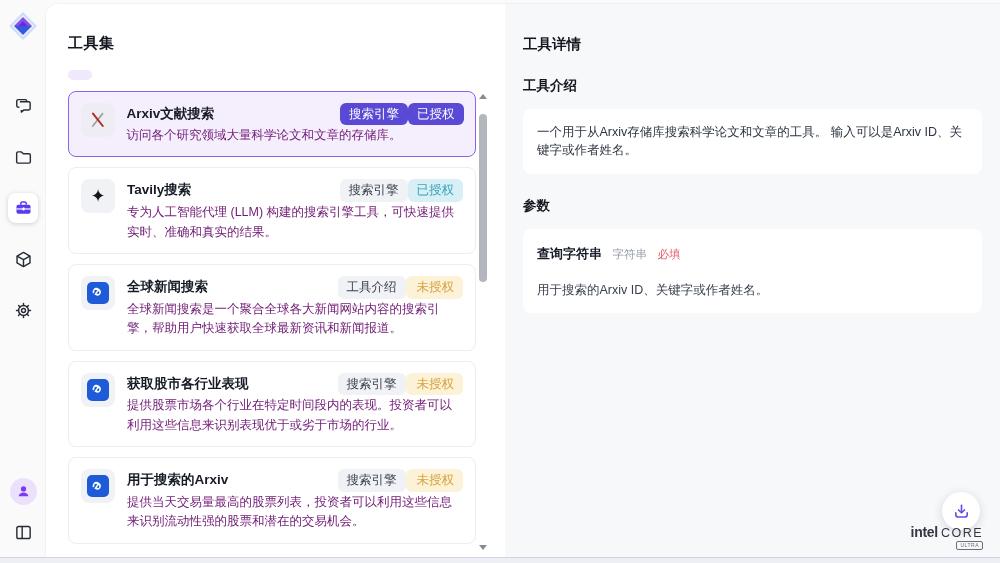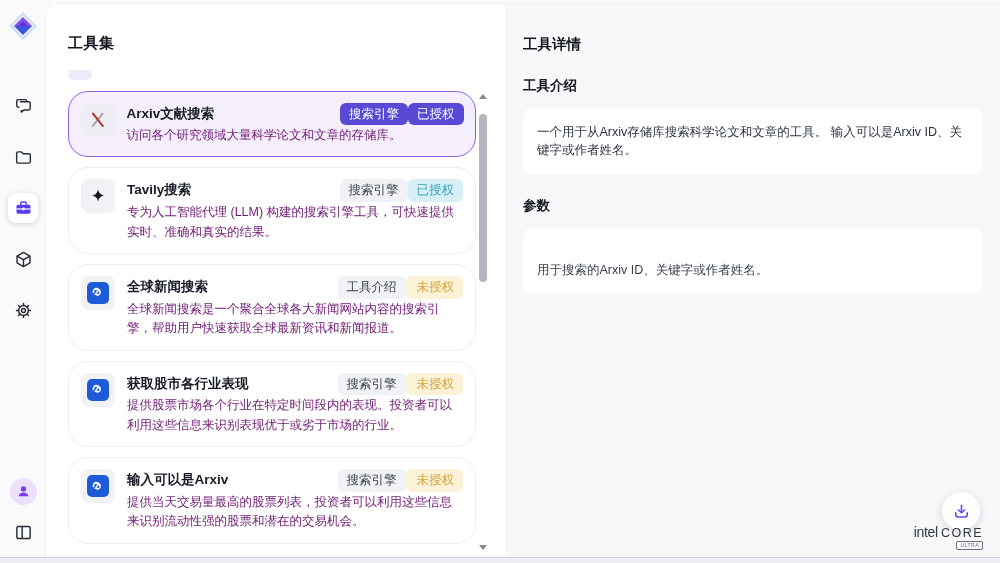--- a/index.html
+++ b/index.html
@@ -31,21 +31,21 @@
 
   
   .left-panel{width:459px;flex-shrink:0;background:#fff;box-sizing:border-box;padding:20px 0 0 22px;position:relative;}
   .panel-title{font-size:15px;font-weight:bold;color:#14171f;letter-spacing:.5px;}
   .tabs{display:flex;align-items:center;gap:17px;margin-top:17px;}
   .tab{font-size:13px;color:#999fab;background:transparent;border:none;padding:5px 0;cursor:pointer;
        font-family:inherit;border-radius:14px;}
   .tab.active{background:#f0e9fc;color:#6a4be0;padding:5px 12px;font-weight:500;}
   .tool-list{margin-top:11px;width:408px;height:462px;overflow:hidden;display:flex;flex-direction:column;gap:10px;}
 
-  .tool-card{background:#fff;border:1px solid #ebedf1;border-radius:20px;padding:11px 12px;display:flex;gap:12px;
+  .tool-card{background:#fff;border:1px solid #ebedf1;border-radius:8px;padding:11px 12px;display:flex;gap:12px;
              flex-shrink:0;box-sizing:border-box;cursor:pointer;}
   .tool-card.selected{border:1.5px solid #8a63e6;background:#f5effd;padding:10.5px 11.5px;}
   .tool-icon{width:34px;height:34px;border-radius:8px;background:#f1f2f6;display:flex;align-items:center;justify-content:center;flex-shrink:0;}
   .tool-card.selected .tool-icon{background:#efedf4;}
   .tool-icon .ic{display:none;align-items:center;justify-content:center;}
   .tool-card.icon-arxiv .ic-arxiv{display:flex;}
   .tool-card.icon-star  .ic-star{display:flex;}
   .tool-card.icon-juhe  .ic-juhe{display:flex;}
   .ic-star{font-size:18px;color:#14161c;line-height:1;font-weight:bold;}
   .ic-juhe{width:22px;height:22px;border-radius:5px;background:#1d5bd8;color:#fff;font-weight:bold;font-size:15px;}
@@ -79,21 +79,21 @@
   .param-type{font-size:11.5px;color:#959ca8;margin-left:6px;}
   .param-req{font-size:11.5px;color:#e35b68;margin-left:6px;}
   .param-desc{margin-top:19px;font-size:12.5px;color:#39404d;}
 
   .fab{position:absolute;right:20px;bottom:27px;width:38px;height:38px;border-radius:50%;background:#fff;border:none;
        box-shadow:0 2px 10px rgba(40,40,70,.16);display:flex;align-items:center;justify-content:center;cursor:pointer;}
   .fab svg{width:19px;height:19px;}
 
   .intel{position:absolute;right:17px;bottom:7px;display:flex;flex-direction:column;align-items:flex-end;color:#33383f;}
   .intel-row{display:flex;align-items:baseline;gap:3px;}
-  .intel-word{font-size:14px;font-weight:normal;letter-spacing:-.3px;margin-top:24px;}
+  .intel-word{font-size:14px;font-weight:bold;letter-spacing:-.3px;margin-top:24px;}
   .intel-core{font-size:12.5px;font-weight:400;letter-spacing:1.5px;}
   .intel-badge{font-size:5px;letter-spacing:.5px;border:1px solid #6a6f77;border-radius:2px;padding:0 3px;color:#6a6f77;
                margin-top:1px;line-height:7px;}
 
   .bottom-edge{position:absolute;left:0;bottom:0;width:1000px;height:6px;background:#edeff4;border-top:1px solid #ced4e0;box-sizing:border-box;}
 </style>
 </head>
 <body>
 
 <div class="app">
@@ -249,21 +249,21 @@
           <div class="tool-card icon-juhe">
             <span class="tool-icon">
 
               <span class="ic ic-juhe">
                 <i>e</i>
               </span>
 
             </span>
             <div class="tool-body">
               <div class="tool-head">
-                <span class="tool-title">输入可以是Arxiv</span>
+                <span class="tool-title">用于搜索的Arxiv</span>
                 <span class="badges">
                   <span class="badge cat-badge">搜索引擎</span>
                   <span class="badge auth-badge auth-no">未授权</span>
                 </span>
               </div>
               <div class="tool-desc">提供当天交易量最高的股票列表，投资者可以利用这些信息来识别流动性强的股票和潜在的交易机会。</div>
             </div>
           </div>
         </div>
 
@@ -279,20 +279,25 @@
 
       <h3 class="rp-section">工具介绍</h3>
       <div class="rp-box">
         <div class="intro-text">一个用于从Arxiv存储库搜索科学论文和文章的工具。 输入可以是Arxiv ID、关键字或作者姓名。</div>
       </div>
 
       <h3 class="rp-section">参数</h3>
       <div class="rp-box">
 
       <div class="param-item">
+            <div class="param-row">
+              <span class="param-name">查询字符串</span>
+              <span class="param-type">字符串</span>
+              <span class="param-req">必填</span>
+            </div>
             <div class="param-desc">用于搜索的Arxiv ID、关键字或作者姓名。</div>
           </div>
         </div>
 
       <button class="fab">
         <svg viewBox="0 0 20 20" fill="none" stroke="#6d49e6" stroke-width="1.7" stroke-linecap="round" stroke-linejoin="round">
           <path d="M10 3.4v7.6"></path>
           <path d="M6.8 8.4 10 11.3l3.2-2.9"></path>
           <path d="M4 11.3v2.1c0 1.5 1 2.4 2.5 2.4h7c1.5 0 2.5-.9 2.5-2.4v-2.1"></path>
         </svg>

